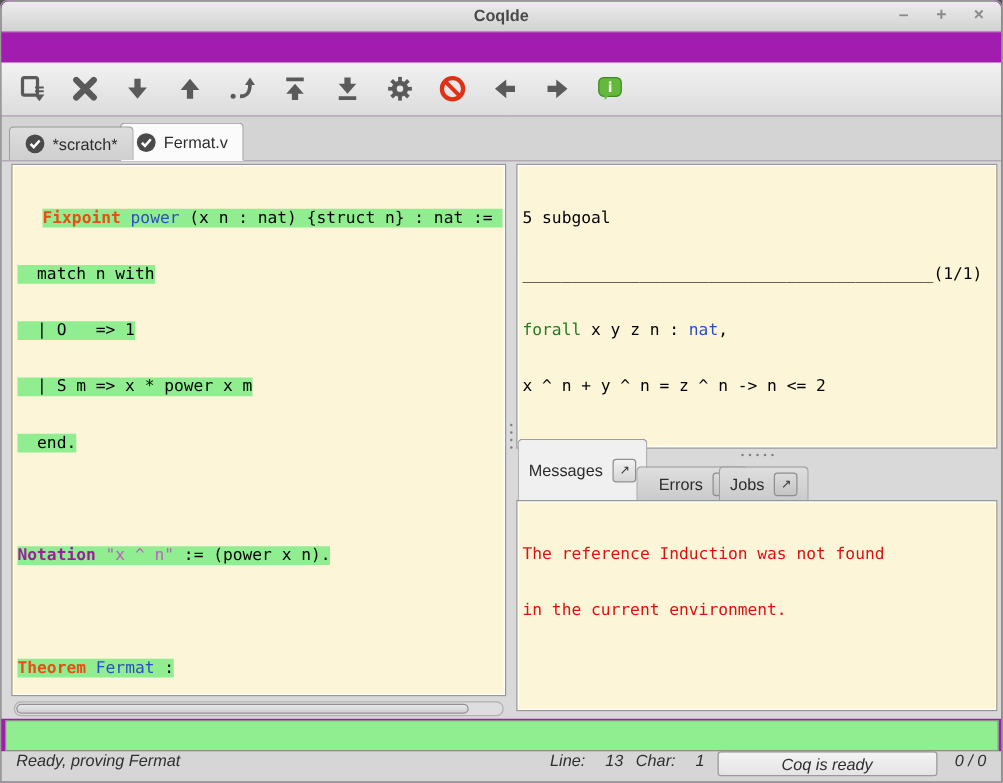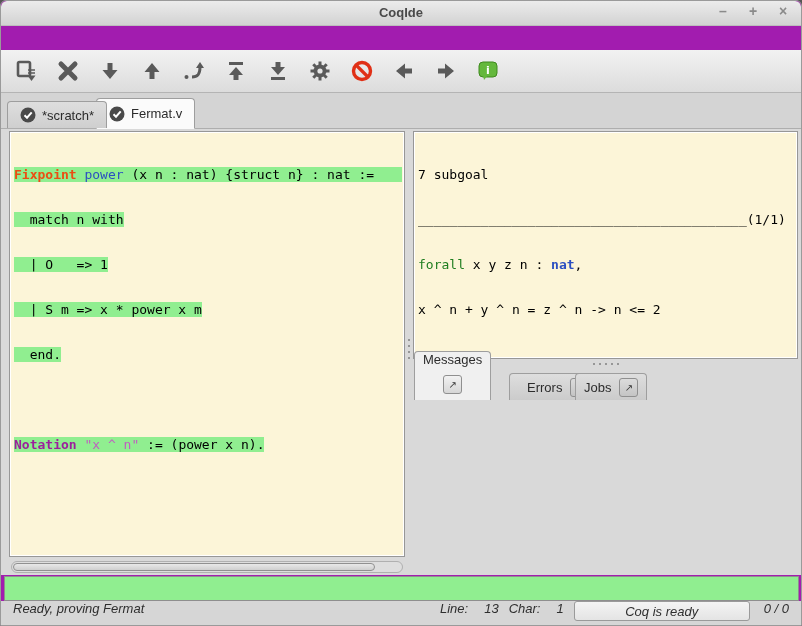--- a/index.html
+++ b/index.html
@@ -40,49 +40,49 @@
   .main { position:absolute; left:0; top:128px; width:100%; height:446px; background:#d9d9d9; }
   .frame { position:absolute; background:#fcf5d8; border:1px solid #979797;
            box-shadow:inset 0 0 0 1px #ffffff; overflow:hidden; }
   .editor-frame   { left:8px;   top:2px;   width:396px; height:426px; }
   .goal-frame     { left:412px; top:2px;   width:385px; height:228px; }
   .msg-frame      { left:412px; top:271px; width:385px; height:169px; }
 
   .code { font-family:"DejaVu Sans Mono", monospace; font-size:13px; line-height:15px;
           white-space:pre; color:#000; padding:5px 2px 0 4px; }
   .lt { display:inline-block; }
-  .lt.blk { display:block; }
+  .lt.blk { display:block;margin-left:20px; }
   .hl-g { background:#90ee90; }
   .kw  { color:#eb4d12; font-weight:bold; }
   .id  { color:#2b4fc1; }
   .kw2 { color:#9c1f9c; font-weight:bold;margin-top:44px; }
   .str { color:#c05fc0; }
   .qf  { color:#1f7d1f; }
-  .ty  { color:#2b4fc1;font-weight:bold; }
+  .ty  { color:#2b4fc1; }
 
   
   .hscroll { position:absolute; left:10px; top:432px; width:392px; height:12px;
              background:#dedede; border:1px solid #b0b0b0; border-radius:6px; }
   .hthumb { position:absolute; left:1px; top:1px; width:362px; height:8px;
             background:linear-gradient(#e8e8e8,#cfcfcf); border:1px solid #909090; border-radius:5px; }
 
   
   .vsplit { position:absolute; left:404px; top:205px; width:7px; height:30px;
             display:flex; flex-direction:column; align-items:center; justify-content:center; gap:4px; }
   .vsplit i { width:2px; height:2px; background:#7f7f7f; border-radius:50%; }
   .hsplit { position:absolute; left:575px; top:231px; width:60px; height:7px;
             display:flex; align-items:center; justify-content:center; gap:4px; }
   .hsplit i { width:2px; height:2px; background:#7f7f7f; border-radius:50%; }
 
   
   .msgtabs { position:absolute; left:412px; top:239px; width:385px; height:32px; }
   .mtab { position:absolute; bottom:0; display:flex; align-items:center; gap:8px;
           font-size:13px; color:#2c2c2c; padding:0 8px; border:1px solid #9e9e9e;
           border-bottom:none; border-radius:4px 4px 0 0; }
-  .mtab.active { left:1px; height:49px; background:#f0f0f0;flex-direction:column; }
+  .mtab.active { left:1px; height:49px; background:#f0f0f0; }
   .mtab.i1 { left:96px; height:27px; background:linear-gradient(#dedede,#cbcbcb);padding-left:17px; }
   .mtab.i2 { left:162px; height:27px; background:linear-gradient(#dedede,#cbcbcb);text-align:center; }
   .detach { width:19px; height:19px; border:1px solid #8f8f8f; border-radius:3px;
             background:linear-gradient(#f2f2f2,#d6d6d6); font-size:10px; color:#333;
             display:flex; align-items:center; justify-content:center; }
   .mtab.i1 .detach, .mtab.i2 .detach { background:linear-gradient(#dcdcdc,#c4c4c4); }
   .msgtext { color:#e01010; }
 
   
   .progress { position:absolute; left:3px; top:575px; width:795px; height:25px;
@@ -220,40 +220,41 @@
     <div class="frame editor-frame">
       <div class="code">
         <div><span class="lt hl-g blk"><span class="kw">Fixpoint</span><span> </span><span class="id">power</span><span> (x n : nat) {struct n} : nat :=</span></span></div>
         <div><span class="lt hl-g"><span>  match n with</span></span></div>
         <div><span class="lt hl-g"><span>  | O   =&gt; 1</span></span></div>
         <div><span class="lt hl-g"><span>  | S m =&gt; x * power x m</span></span></div>
         <div><span class="lt hl-g"><span>  end.</span></span></div>
         <div>&nbsp;</div>
         <div><span class="lt hl-g"><span class="kw2">Notation</span><span> </span><span class="str">"x ^ n"</span><span> := (power x n).</span></span></div>
         <div>&nbsp;</div>
+        <div><span class="lt hl-g"><span class="kw">Theorem</span><span> </span><span class="id">Fermat</span><span> :</span></span></div>
         
         
         
         
       </div>
     </div>
     <div class="hscroll">
       <div class="hthumb"></div>
     </div>
 
     <div class="vsplit">
         <i></i>
         <i></i>
         <i></i>
         <i></i>
       </div>
 
     <div class="frame goal-frame">
       <div class="code">
-        <div><span>7 subgoal</span></div>
+        <div><span>5 subgoal</span></div>
         <div><span>__________________________________________(1/1)</span></div>
         <div><span class="qf">forall</span><span> x y z n : </span><span class="ty">nat</span><span>,</span></div>
         <div><span>x ^ n + y ^ n = z ^ n -&gt; n &lt;= 2</span></div>
       </div>
     </div>
 
     <div class="hsplit">
         <i></i>
         <i></i>
         <i></i>
@@ -269,20 +270,26 @@
       <div class="mtab i1">
         <span>Errors</span>
         <span class="detach">↗</span>
       </div>
       <div class="mtab i2">
         <span>Jobs</span>
         <span class="detach">↗</span>
       </div>
     </div>
 
+    <div class="frame msg-frame">
+      <div class="code msgtext">
+        <div><span>The reference Induction was not found</span></div>
+        <div><span>in the current environment.</span></div>
+      </div>
+    </div>
 
   </div>
 
   <div class="progress"></div>
 
   <div class="statusbar">
     <span>Ready, proving Fermat</span>
     <span class="grow"></span>
     <span class="slabel">Line:</span>
     <span class="sval">13</span>

